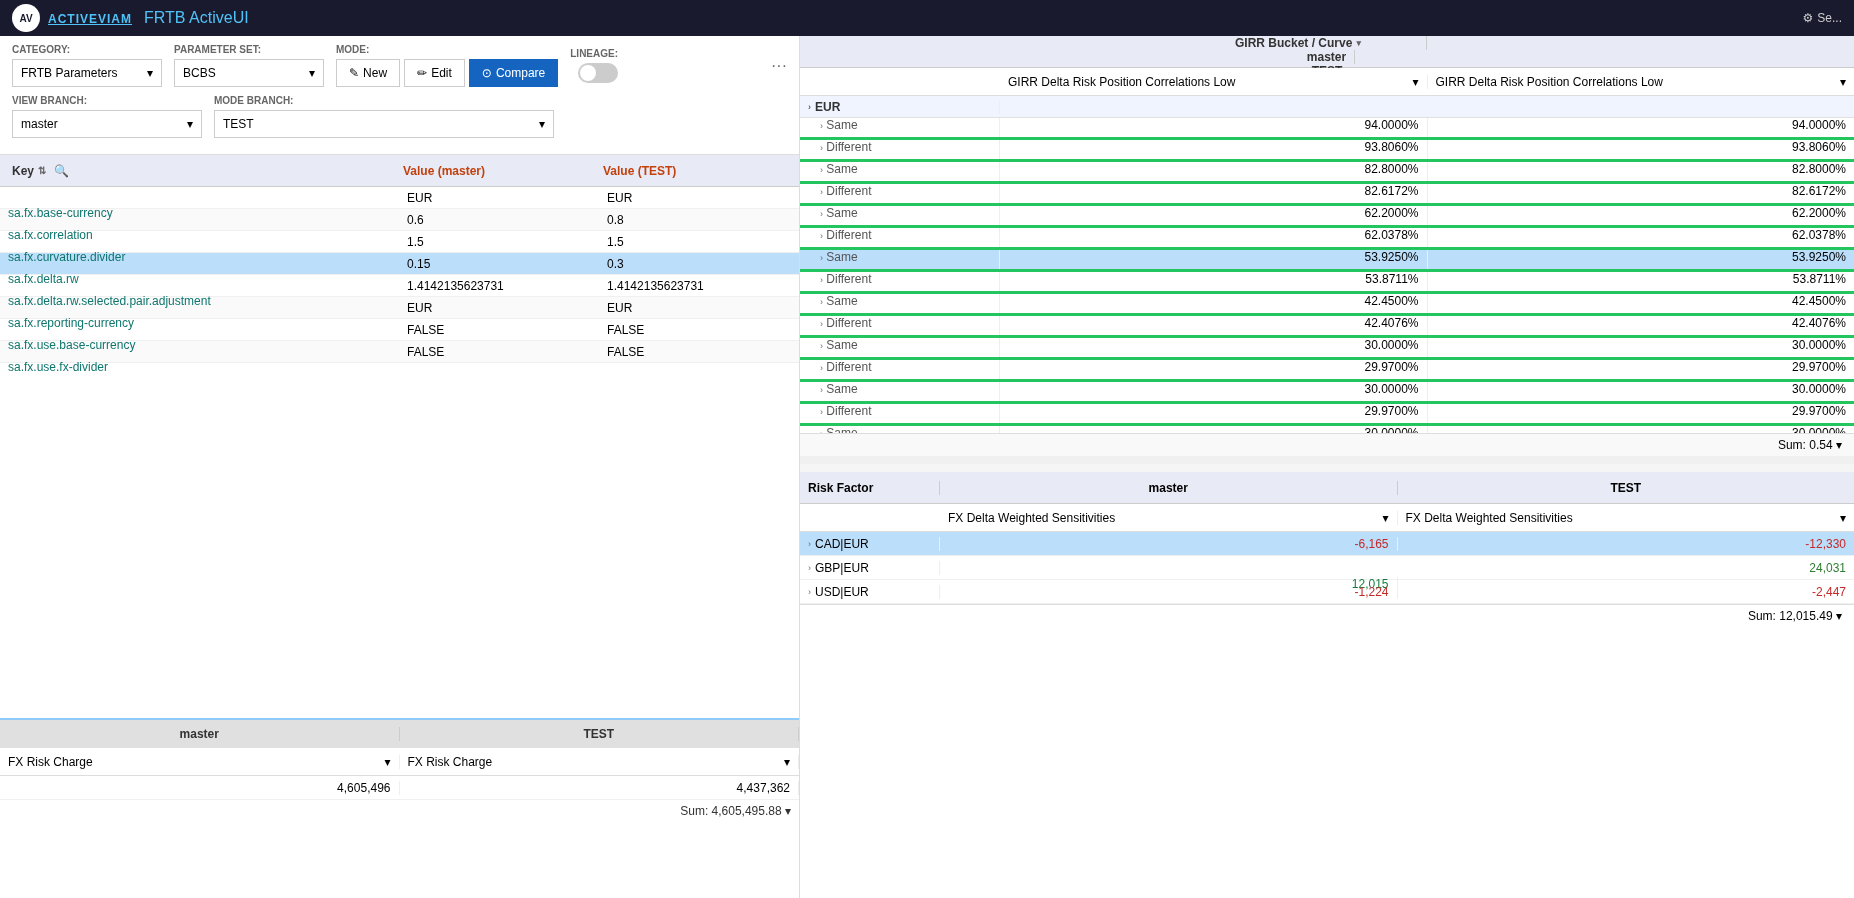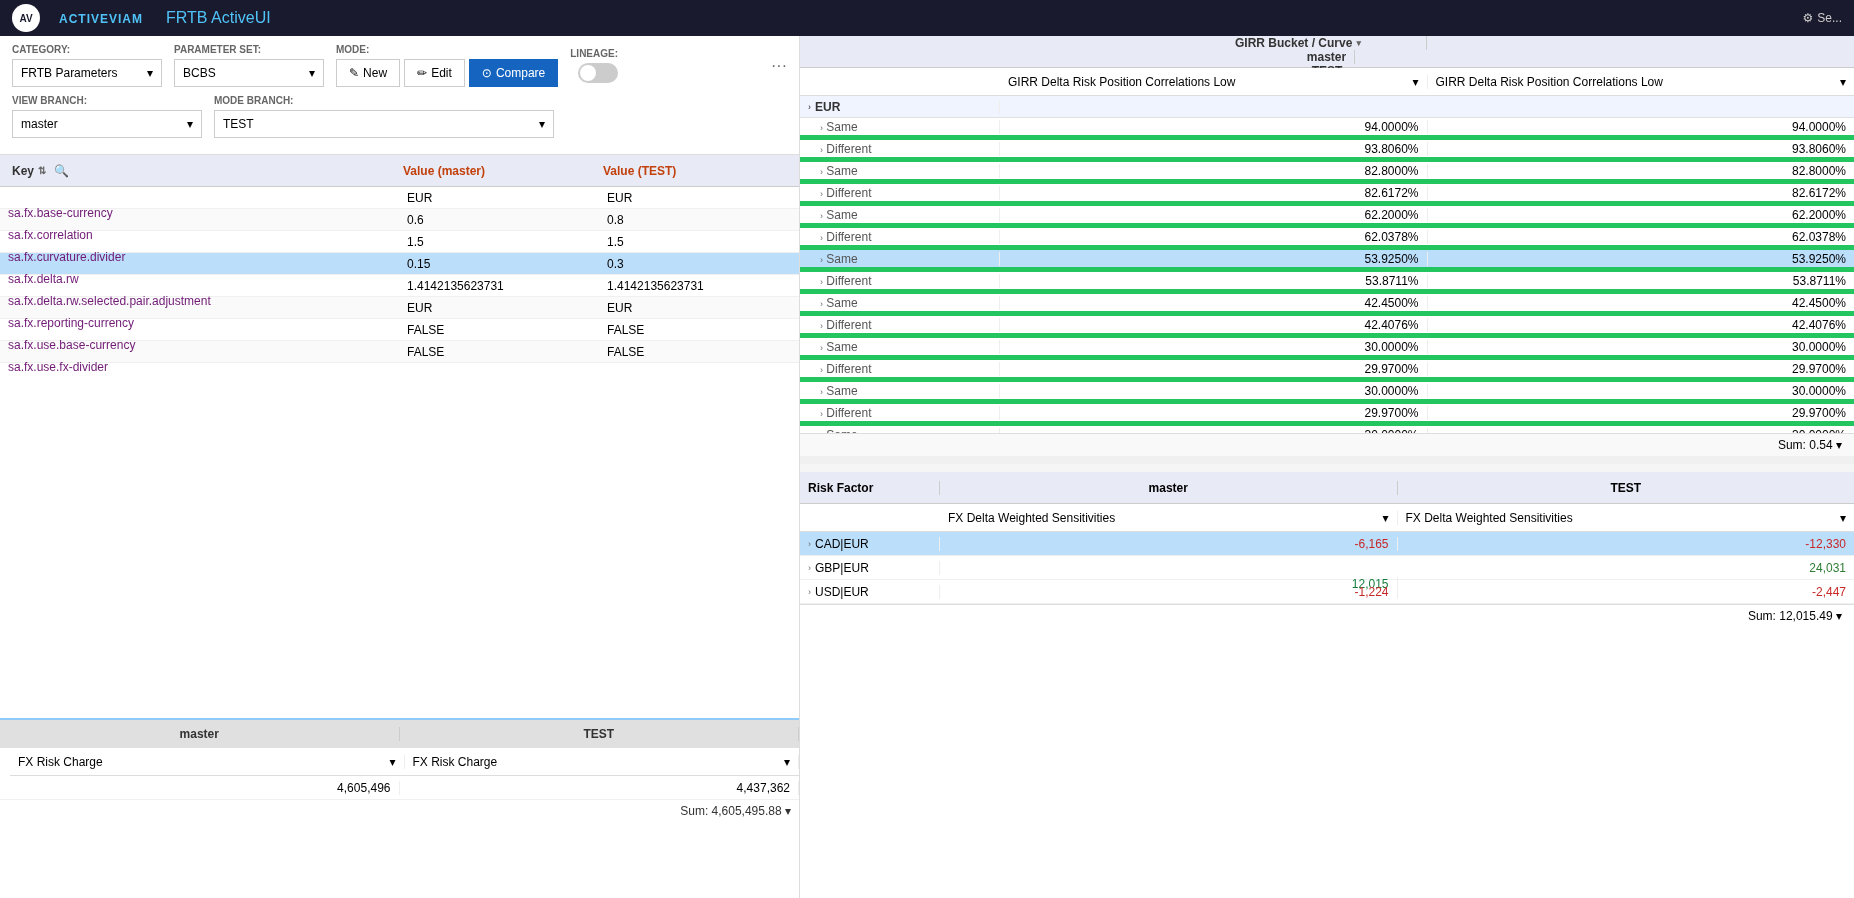--- a/index.html
+++ b/index.html
@@ -10,41 +10,41 @@
       background: #1a1a2e;
       height: 36px;
       display: flex;
       align-items: center;
       padding: 0 12px;
       gap: 8px;
     }
     .logo-area {
       display: flex;
       align-items: center;
-      gap: 19px;
+      gap: 8px;
     }
     .logo-icon {
       width: 28px;
       height: 28px;
       background: #fff;
       border-radius: 50%;
       display: flex;
       align-items: center;
       justify-content: center;
       font-weight: bold;
       font-size: 10px;
       color: #1a1a2e;
     }
     .logo-text {
       color: #fff;
       font-size: 13px;
       font-weight: bold;
       letter-spacing: 1px;
     }
-    .logo-text span { color: #4fc3f7; }
+    .logo-text span { color: #4fc3f7; text-decoration: underline; }
     .nav-title {
       color: #4fc3f7;
       font-size: 16px;
       margin-left: 4px;
     }
     .nav-spacer { flex: 1; }
     .settings-btn {
       color: #ccc;
       font-size: 12px;
       cursor: pointer;
@@ -196,21 +196,21 @@
       align-items: center;
     }
     .table-row.highlight { background: #bbdefb; }
     .table-row.alt { background: #fafafa; }
     .cell {
       padding: 0 8px;
       white-space: nowrap;
       overflow: hidden;
       text-overflow: ellipsis;
     }
-    .cell-key { flex: 1; color: #701a75; margin-top: 30px; }
+    .cell-key { flex: 1; color: #0f766e; margin-top: 30px; }
     .cell-val { width: 200px; }
 
     
     .bottom-left {
       height: 180px;
       border-top: 2px solid #90caf9;
       background: #fff;
     }
     .bottom-table-header {
       display: flex;
@@ -225,21 +225,20 @@
       color: #333;
       border-right: 1px solid #ccc;
       padding: 0 8px;
     }
     .bottom-sub-header {
       display: flex;
       background: #fff;
       height: 28px;
       align-items: center;
       border-bottom: 1px solid #ddd;
-      margin-left: 10px;
     }
     .bottom-sub-col {
       flex: 1;
       display: flex;
       align-items: center;
       justify-content: space-between;
       padding: 0 8px;
       border-right: 1px solid #eee;
     }
     .bottom-data-row {
@@ -342,22 +341,21 @@
     .girr-group-row {
       display: flex;
       background: #f0f4ff;
       height: 22px;
       align-items: center;
       border-bottom: 1px solid #e0e0e0;
     }
     .girr-data-row {
       display: flex;
       height: 22px;
-      align-items: center;
-      border-bottom: 5px solid #22c55e;
+      border-bottom: 3px solid #22c55e;
     }
     .girr-data-row.highlight { background: #bbdefb; }
     .girr-cell-1 {
       width: 200px;
       padding: 0 8px 0 20px;
       border-right: 1px solid #eee;
       color: #555;
     }
     .girr-cell-1-group {
       width: 200px;

